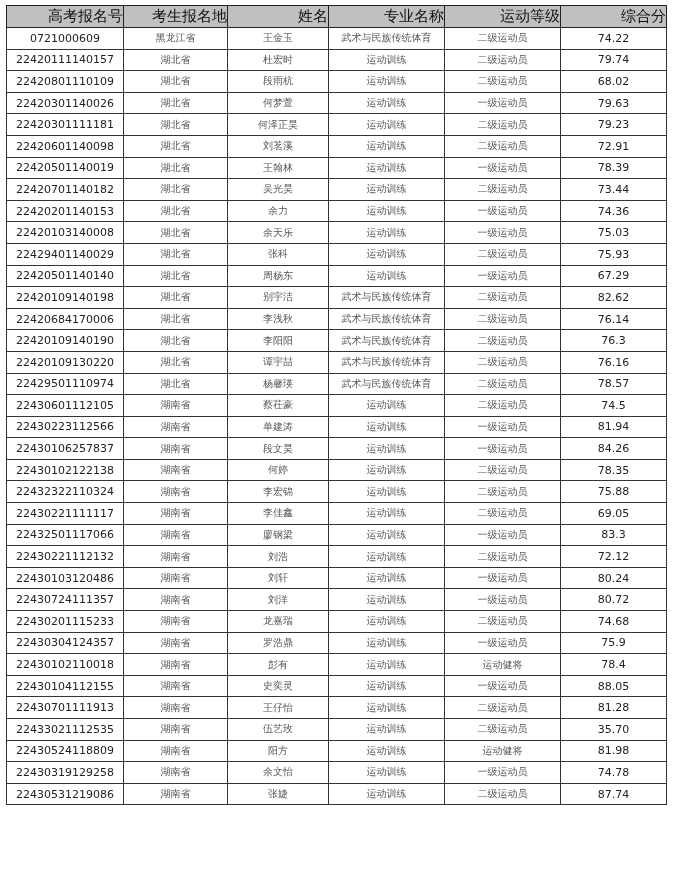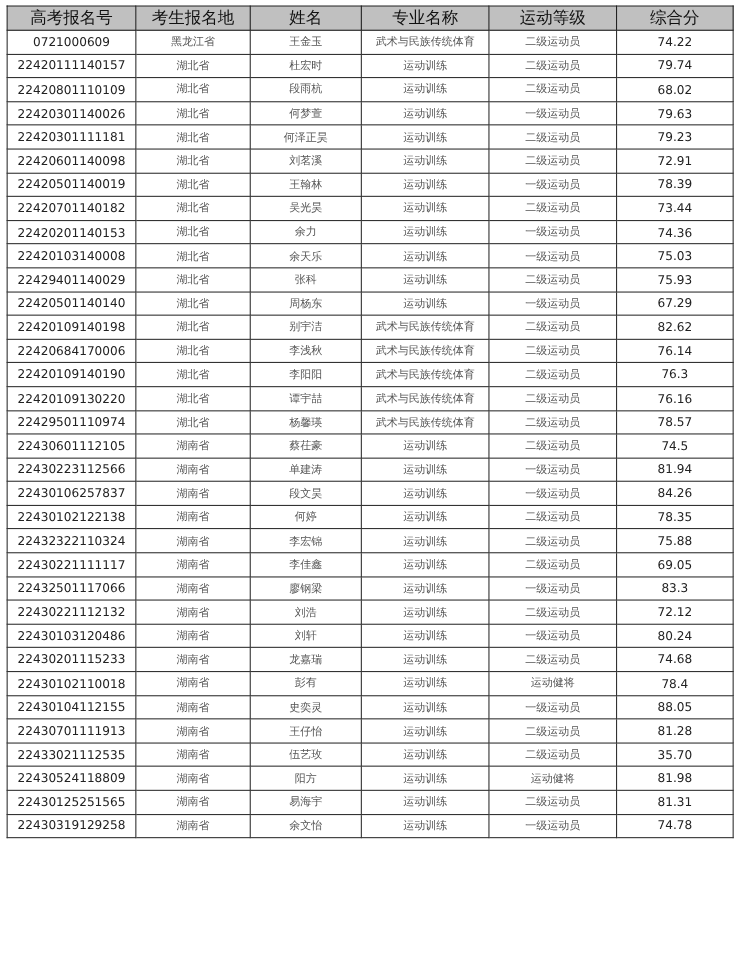--- a/index.html
+++ b/index.html
@@ -18,21 +18,21 @@
   col.c5 { width: 116px; }
   col.c6 { width: 106px; }
   th {
     background: #c0c0c0;
     color: #111;
     font-weight: normal;
     font-size: 15px;
     height: 21px;
     padding: 0;
     border: 1px solid #222;
-    text-align: center;
+    text-align: right;
     line-height: 21px;
   }
   td {
     font-size: 10px;
     height: 20.6px;
     padding: 0;
     border: 1px solid #333;
     text-align: center;
     color: #333;
     white-space: nowrap;
@@ -268,26 +268,42 @@
         </tr>
         <tr>
           <td class="id">22430103120486</td>
           <td class="cn">湖南省</td>
           <td class="cn">刘轩</td>
           <td class="cn">运动训练</td>
           <td class="cn">一级运动员</td>
           <td class="score">80.24</td>
         </tr>
         <tr>
+          <td class="id">22430724111357</td>
+          <td class="cn">湖南省</td>
+          <td class="cn">刘洋</td>
+          <td class="cn">运动训练</td>
+          <td class="cn">一级运动员</td>
+          <td class="score">80.72</td>
+        </tr>
+        <tr>
           <td class="id">22430201115233</td>
           <td class="cn">湖南省</td>
           <td class="cn">龙嘉瑞</td>
           <td class="cn">运动训练</td>
           <td class="cn">二级运动员</td>
           <td class="score">74.68</td>
+        </tr>
+        <tr>
+          <td class="id">22430304124357</td>
+          <td class="cn">湖南省</td>
+          <td class="cn">罗浩鼎</td>
+          <td class="cn">运动训练</td>
+          <td class="cn">一级运动员</td>
+          <td class="score">75.9</td>
         </tr>
         <tr>
           <td class="id">22430102110018</td>
           <td class="cn">湖南省</td>
           <td class="cn">彭有</td>
           <td class="cn">运动训练</td>
           <td class="cn">运动健将</td>
           <td class="score">78.4</td>
         </tr>
         <tr>
@@ -316,30 +332,30 @@
         </tr>
         <tr>
           <td class="id">22430524118809</td>
           <td class="cn">湖南省</td>
           <td class="cn">阳方</td>
           <td class="cn">运动训练</td>
           <td class="cn">运动健将</td>
           <td class="score">81.98</td>
         </tr>
         <tr>
-          <td class="id">22430125251565</td>
-          <td class="cn">湖南省</td>
-          <td class="cn">易海宇</td>
-          <td class="cn">运动训练</td>
-          <td class="cn">二级运动员</td>
-          <td class="score">81.31</td>
-        </tr>
-        <tr>
           <td class="id">22430319129258</td>
           <td class="cn">湖南省</td>
           <td class="cn">余文怡</td>
           <td class="cn">运动训练</td>
           <td class="cn">一级运动员</td>
           <td class="score">74.78</td>
+        </tr>
+        <tr>
+          <td class="id">22430531219086</td>
+          <td class="cn">湖南省</td>
+          <td class="cn">张婕</td>
+          <td class="cn">运动训练</td>
+          <td class="cn">二级运动员</td>
+          <td class="score">87.74</td>
         </tr>
       </tbody>
   </table>
 </div>
 
 </body></html>

